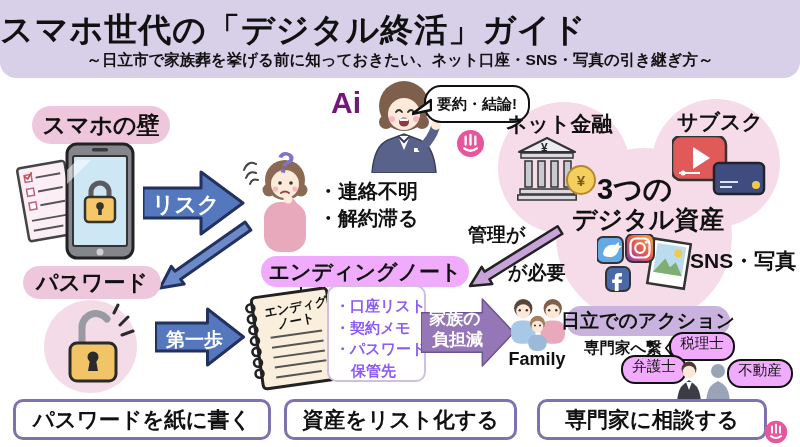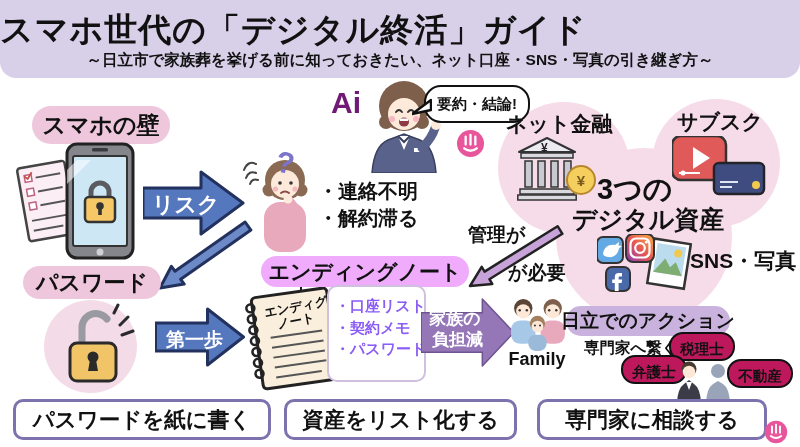--- a/index.html
+++ b/index.html
@@ -14,21 +14,21 @@
   
   .pill{display:flex;align-items:center;justify-content:center;border-radius:20px;}
   .pill-pink{background:#eec7dc;}
   .pill-lav{background:#f0abfc;}
   .pill-act{background:#c9b3de;}
   
   .blob{border-radius:50%;background:#f6dce8;}
   
   .arrow-label{color:#fff;font-weight:900;}
   
-  .ebubble{background:#be185d;border:2px solid #111;border-radius:14px;display:flex;align-items:flex-end;justify-content:center;font-size:14.5px;font-weight:700;color:#111;white-space:nowrap;}
+  .ebubble{background:#f0abfc;border:2px solid #111;border-radius:14px;display:flex;align-items:flex-start;justify-content:center;font-size:14.5px;font-weight:400;color:#111;white-space:nowrap;}
   
   .sbox{background:#fff;border:3px solid #7e72ae;border-radius:10px;display:flex;align-items:center;justify-content:center;font-size:21.5px;font-weight:900;color:#111;white-space:nowrap;}
   .note-item{font-size:15px;line-height:21.5px;font-weight:900;color:#8b5cf6;white-space:nowrap;}
   .indent{padding-left:16px;}
 </style>
 </head>
 <body>
 
 <div id="canvas">
 
@@ -218,20 +218,21 @@
       <line x1="28" y1="88" x2="74" y2="88" stroke="#555" stroke-width="2"></line>
     </g>
   </svg>
   <div class="abs txt" style="left:264px;top:299px;font-size:12.5px;transform:rotate(-11deg);">エンディグ</div>
   <div class="abs txt" style="left:277px;top:313px;font-size:12.5px;transform:rotate(-11deg);">ノート</div>
 
   <div class="abs" style="left:327px;top:285px;width:99px;height:97px;background:#fff;border:2px solid #cfc0e0;border-radius:10px;padding:8px 6px;box-sizing:border-box;">
     <div class="note-item">・口座リスト</div>
     <div class="note-item">・契約メモ</div>
     <div class="note-item">・パスワード</div>
+    <div class="note-item indent">保管先</div>
   </div>
 
   <svg class="abs" style="left:421px;top:297px;" width="97" height="71" viewBox="0 0 98 72">
     <polygon points="0,16 62,16 62,2 94,36 62,70 62,56 0,56" fill="#9577b7" stroke="#6d5490" stroke-width="1.5" stroke-linejoin="round"></polygon>
   </svg>
   <div class="abs arrow-label" style="left:427px;top:307px;width:56px;text-align:center;font-size:17px;">家族の</div>
   <div class="abs arrow-label" style="left:427px;top:328px;width:56px;text-align:right;font-size:17px;">負担減</div>
 
   <svg class="abs" style="left:507px;top:297px;" width="63" height="55" viewBox="0 0 62 54">
     <circle cx="16" cy="11" r="9" fill="#5a4436"></circle>

